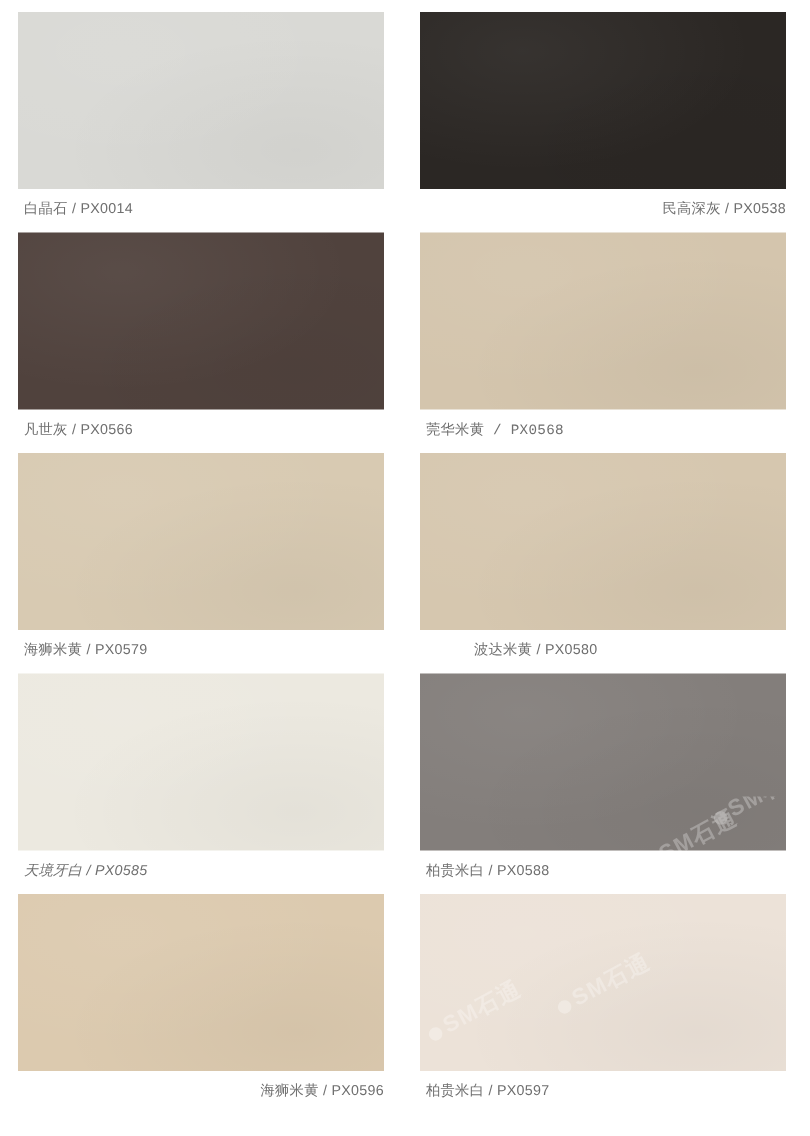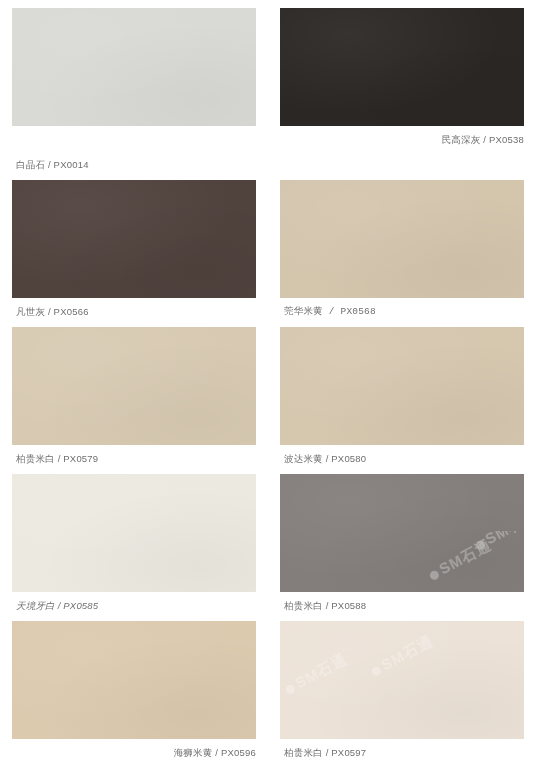--- a/index.html
+++ b/index.html
@@ -93,46 +93,46 @@
 </style>
 </head>
 <body style="background-color: rgb(255, 255, 255);">
 
 <div id="catalog">
 
   <div class="grid">
 
     <div class="swatch-cell">
       <div class="swatch-chip" style="background-color: rgb(217, 217, 213);"></div>
-      <div class="swatch-label" style="color: rgb(111, 111, 111); margin-top: 25px;">白晶石 / PX0014</div>
+      <div class="swatch-label" style="color: rgb(111, 111, 111);">白晶石 / PX0014</div>
     </div>
 
     <div class="swatch-cell">
       <div class="swatch-chip" style="background-color: rgb(43, 39, 36);"></div>
       <div class="swatch-label" style="color: rgb(111, 111, 111); text-align: right;">民高深灰 / PX0538</div>
     </div>
 
     <div class="swatch-cell">
       <div class="swatch-chip" style="background-color: rgb(80, 66, 61);"></div>
       <div class="swatch-label" style="color: rgb(111, 111, 111);">凡世灰 / PX0566</div>
     </div>
 
     <div class="swatch-cell">
       <div class="swatch-chip" style="background-color: rgb(212, 197, 173);"></div>
       <div class="swatch-label" style="color: rgb(111, 111, 111); font-family: Liberation Mono, monospace;">莞华米黄 / PX0568</div>
     </div>
 
     <div class="swatch-cell">
       <div class="swatch-chip" style="background-color: rgb(216, 202, 178);"></div>
-      <div class="swatch-label" style="color: rgb(111, 111, 111);">柏贵米白 / PX0579</div>
+      <div class="swatch-label" style="color: rgb(111, 111, 111);">海狮米黄 / PX0579</div>
     </div>
 
     <div class="swatch-cell">
       <div class="swatch-chip" style="background-color: rgb(214, 199, 175);"></div>
-      <div class="swatch-label" style="color: rgb(111, 111, 111);">波达米黄 / PX0580</div>
+      <div class="swatch-label" style="color: rgb(111, 111, 111); margin-left: 32px;">波达米黄 / PX0580</div>
     </div>
 
     <div class="swatch-cell">
       <div class="swatch-chip" style="background-color: rgb(236, 233, 224);"></div>
       <div class="swatch-label" style="color: rgb(111, 111, 111); font-style: italic;">天境牙白 / PX0585</div>
     </div>
 
     <div class="swatch-cell">
       <div class="swatch-chip" style="background-color: rgb(131, 126, 123);"></div>
       <div class="swatch-label" style="color: rgb(111, 111, 111);">柏贵米白 / PX0588</div>

